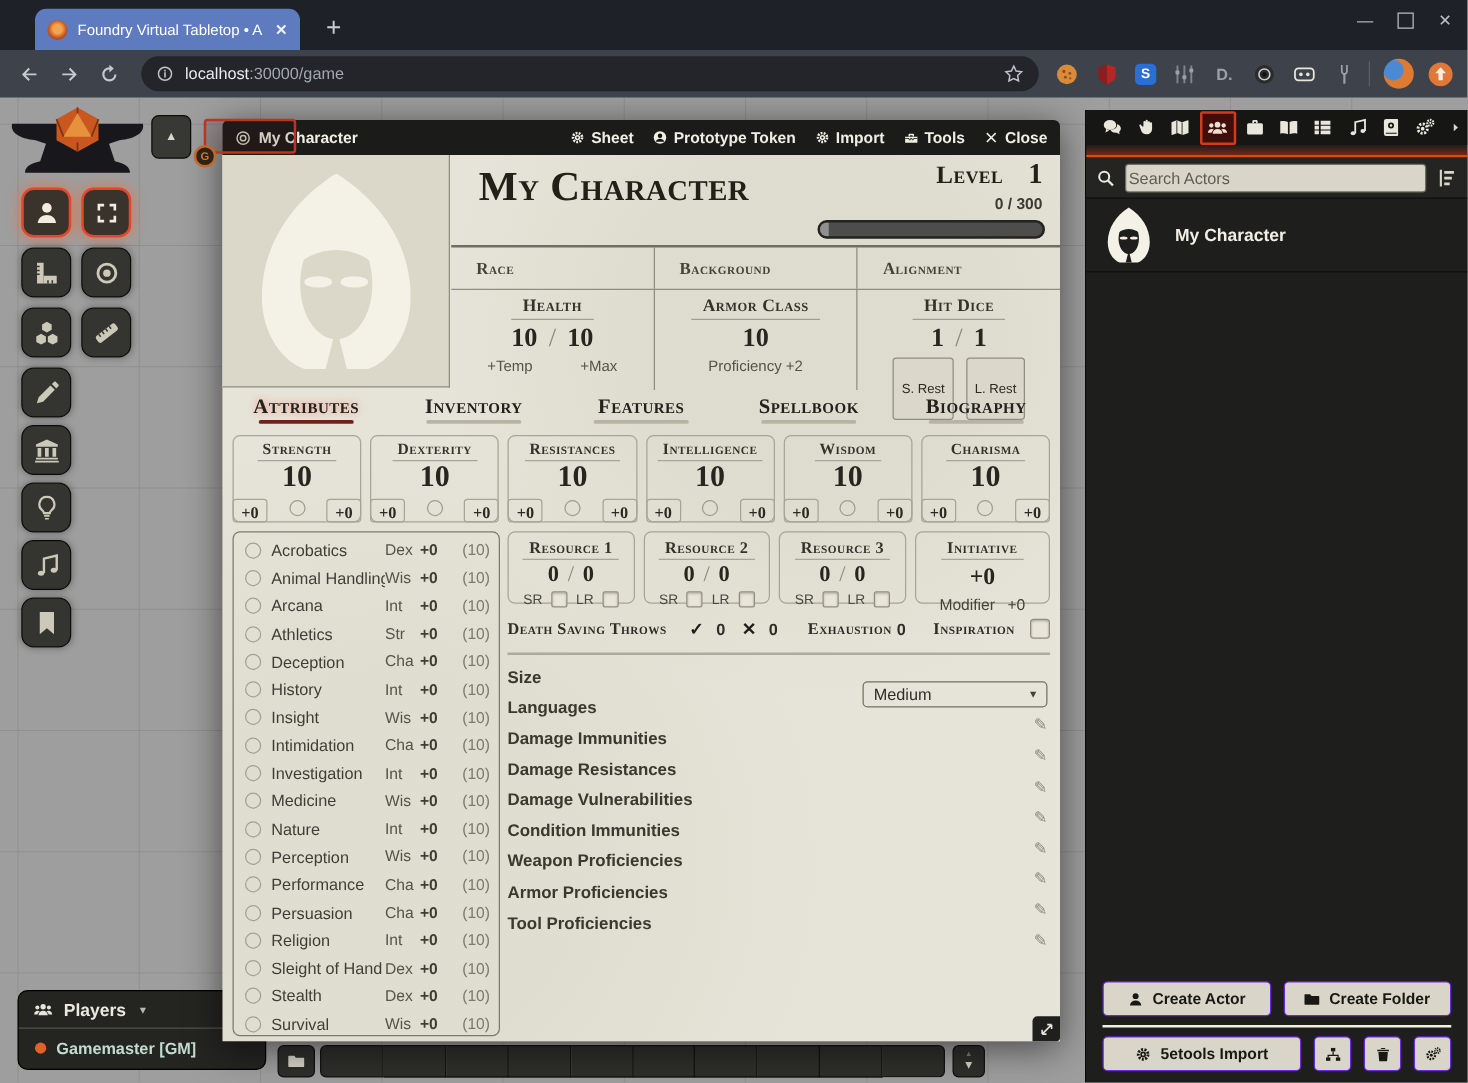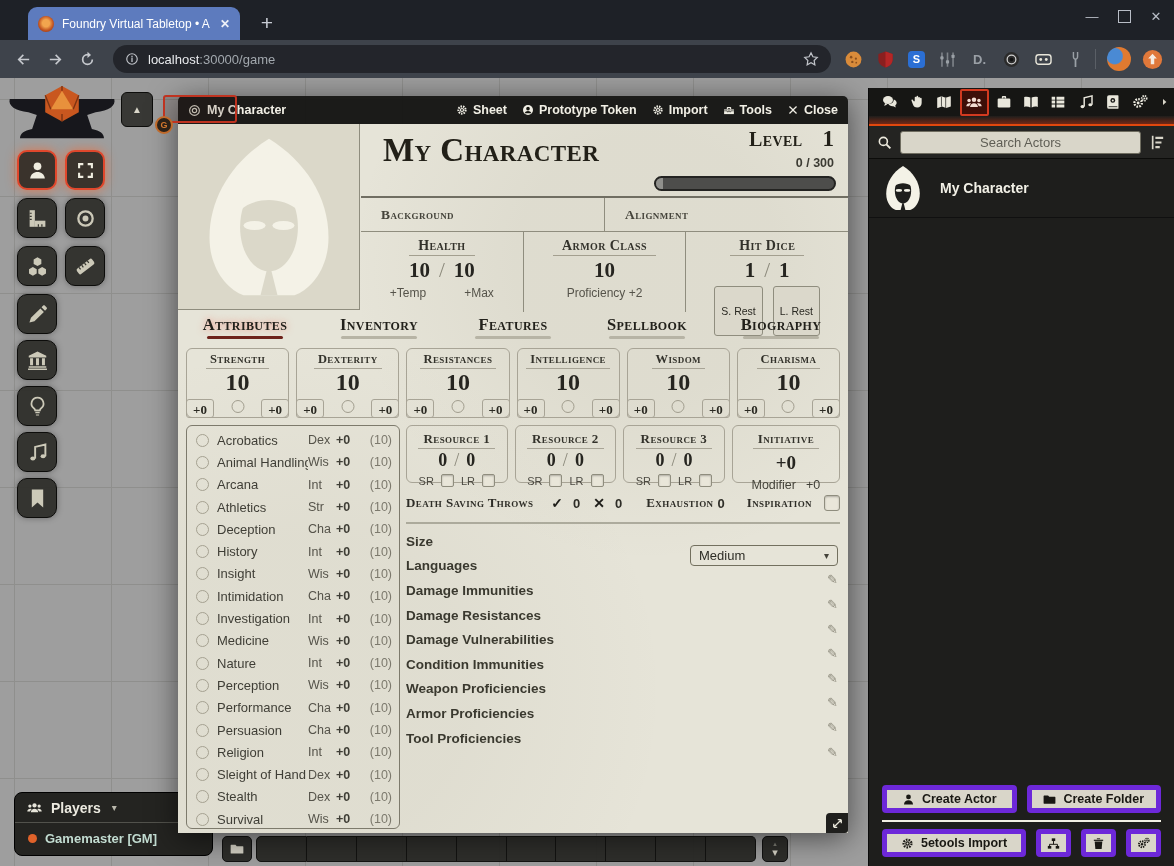--- a/index.html
+++ b/index.html
@@ -198,31 +198,31 @@
      justify-content:space-between;padding:0 22px 0 9px;box-sizing:border-box;}
   .sb-tab{width:24px;height:24px;display:flex;align-items:center;justify-content:center;color:#e9e7dc;box-sizing:border-box;}
   .sb-tab .ic{width:16px;height:16px;}
   .sb-tab.active{background:#3d0f08;border:2px solid #d23a20;border-radius:2px;width:29px;height:27px;color:#f2ddd2;}
   .sb-caret{position:absolute;right:5px;top:8px;width:9px;height:12px;color:#d9d6c9;}
   .sb-glow{position:absolute;top:28px;left:0;right:0;height:8px;
      background:linear-gradient(to bottom,rgba(100,15,5,0),rgba(200,50,15,.5));border-bottom:2px solid #e2480e;}
   .sb-search{position:absolute;top:38px;left:0;right:0;height:33px;background:#242422;display:flex;align-items:center;
      padding:0 8px;gap:8px;border-bottom:1px solid #0c0c0a;box-sizing:border-box;}
   .sb-search-ic{width:15px;height:15px;color:#ece9dd;flex:0 0 15px;}
-  .sb-input{flex:1;height:23px;background:#d9d6c9;border:1px solid #6f6d60;border-radius:3px;text-align:center;
+  .sb-input{flex:1;height:23px;background:#d9d6c9;border:1px solid #6f6d60;border-radius:3px;
      font-size:13px;color:#2a2922;font-family:"Liberation Sans",sans-serif;outline:none;box-sizing:border-box;}
   .sb-input::placeholder{color:#5f5e55;}
   .ft-ic{width:17px;height:17px;color:#d9d6c9;flex:0 0 17px;}
   .sb-list{position:absolute;top:71px;left:0;right:0;bottom:90px;background:#1e1e1c;}
   .actor-row{height:58px;display:flex;align-items:center;padding:0 10px;border-bottom:1px solid #101010;}
   .actor-av{width:48px;height:48px;flex:0 0 48px;}
   .actor-name{margin-left:13px;font-weight:700;font-size:14px;color:#f2f0e6;}
   .sb-footer{position:absolute;left:0;right:0;bottom:0;height:90px;background:#1e1e1c;padding:9px 13px;box-sizing:border-box;}
   .sbf-row{display:flex;gap:10px;}
-  .sb-btn{flex:1;height:28px;background:#d9d6c9;border:5px solid #6d28d9;border-radius:4px;font-weight:700;
+  .sb-btn{flex:1;height:28px;background:#d9d6c9;border:1px solid #6d28d9;border-radius:4px;font-weight:700;
      font-size:12.5px;color:#191813;display:flex;align-items:center;justify-content:center;gap:7px;
      font-family:"Liberation Sans",sans-serif;box-sizing:border-box;}
   .sb-btn .ic{width:13px;height:13px;}
   .sq-btn{flex:0 0 30px;}
   .sbf-div{border-top:2px solid #f2f0e4;margin:7px 0;}
 </style>
 </head>
 <body>
 
 <div class="tabstrip">
@@ -552,20 +552,23 @@
         <div class="level-wrap">
           <span class="sc lv-label">Level</span>
           <span class="num lv-val">1</span>
         </div>
         <div class="xp-text">0 / 300</div>
         <div class="xp-bar">
             <div class="xp-fill"></div>
           </div>
       </div>
       <div class="fields-row" id="fields-row">
+          <div class="field-col">
+            <span class="sc field-label">Race</span>
+          </div>
           <div class="field-col">
             <span class="sc field-label">Background</span>
           </div>
           <div class="field-col">
             <span class="sc field-label">Alignment</span>
           </div>
         </div>
       <div class="stats-row">
         <div class="stat-col">
           <span class="sc stat-label">Health</span>

